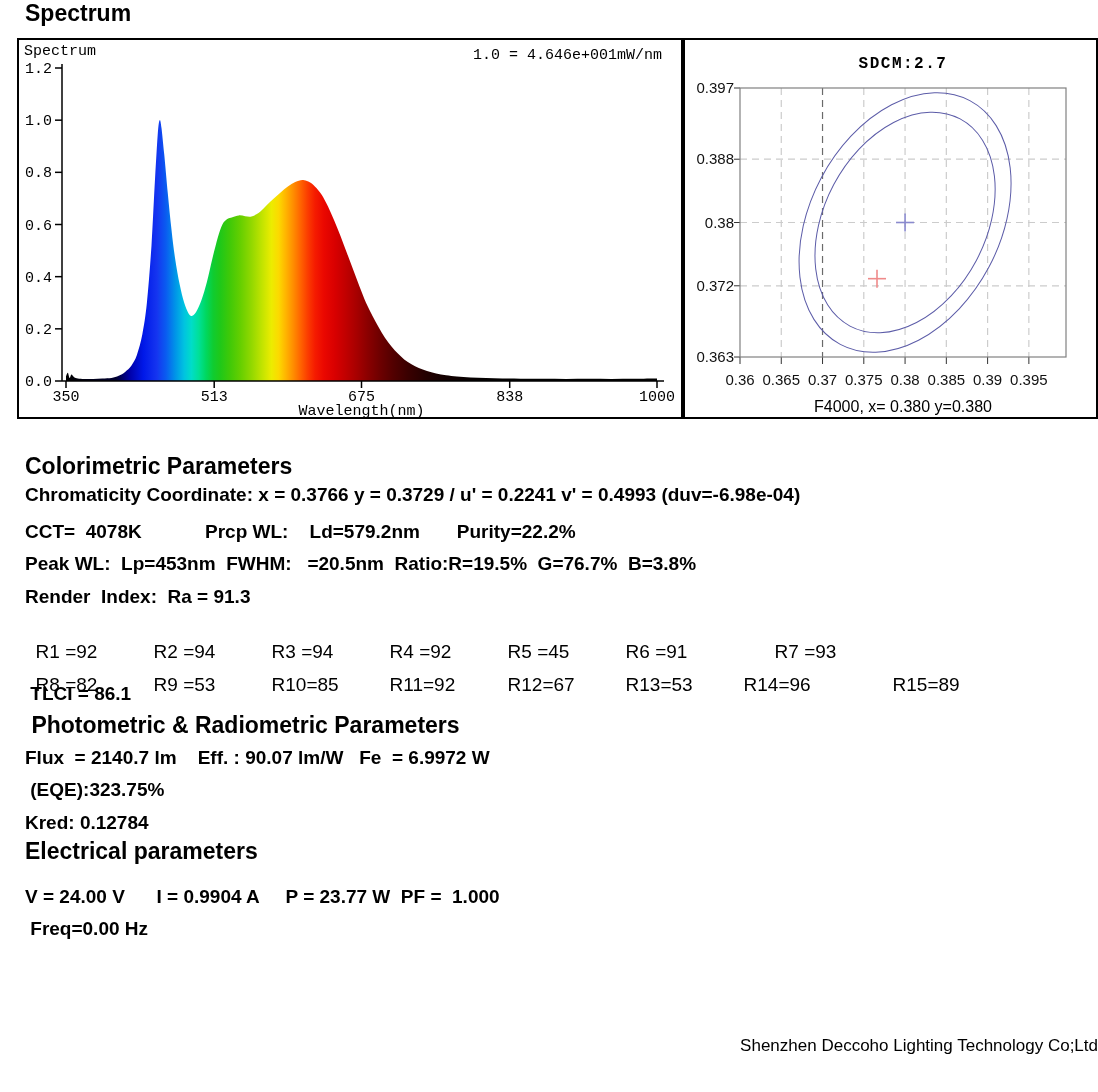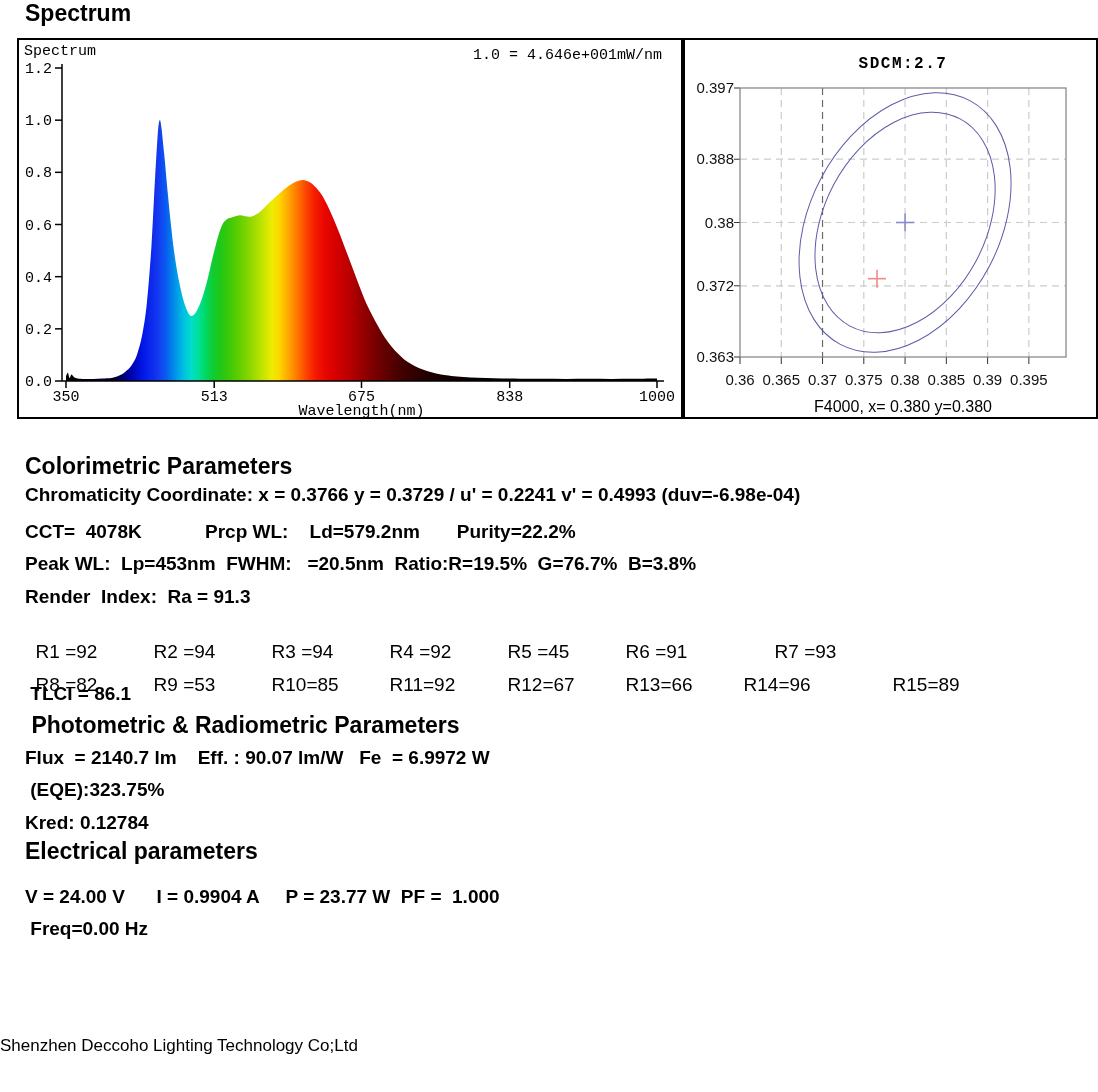--- a/index.html
+++ b/index.html
@@ -4,21 +4,21 @@
 <style>
   html,body{margin:0;padding:0;background:#fff;}
   body{position:relative;width:1098px;height:1092px;font-family:"Liberation Sans",sans-serif;color:#000;overflow:hidden;}
   .pagetitle{position:absolute;left:25px;top:0px;font-size:23px;font-weight:bold;white-space:pre;}
   .panel{position:absolute;top:38px;}
   .line{position:absolute;left:25px;font-size:19px;white-space:pre;font-weight:bold;}
   .h{position:absolute;left:25px;font-size:23px;font-weight:bold;white-space:pre;}
   .rrow{position:absolute;left:25px;font-size:19px;white-space:pre;}
   .rrow span{display:inline-block;width:118px;}
   .rrow span:last-child{width:auto;margin-left:31px;}
-  .footer{position:absolute;left:0;top:1036px;width:1098px;text-align:left;font-size:17px;}
+  .footer{position:absolute;left:0;top:1036px;width:1098px;text-align:right;font-size:17px;}
   
   .mono{font-family:"Liberation Mono","DejaVu Sans Mono",monospace;font-size:15px;fill:#000;}
   .monoB{font-family:"Liberation Mono","DejaVu Sans Mono",monospace;font-size:16px;font-weight:bold;fill:#000;letter-spacing:1.5px;}
   .sdcmTick{font-family:"Liberation Sans",sans-serif;font-size:15px;fill:#111;}
   .sdcmCap{font-family:"Liberation Sans",sans-serif;font-size:16px;fill:#000;}
 </style>
 </head>
 <body>
 
 <div class="pagetitle">Spectrum</div>
@@ -150,21 +150,21 @@
 <div class="h" style="top:453px;">Colorimetric Parameters</div>
 <div class="line" style="top:484px;">Chromaticity Coordinate: x = 0.3766 y = 0.3729 / u' = 0.2241 v' = 0.4993 (duv=-6.98e-04)</div>
 <div class="line" style="top:521px;">CCT=  4078K            Prcp WL:    Ld=579.2nm       Purity=22.2%</div>
 <div class="line" style="top:553px;">Peak WL:  Lp=453nm  FWHM:   =20.5nm  Ratio:R=19.5%  G=76.7%  B=3.8%</div>
 <div class="line" style="top:586px;">Render  Index:  Ra = 91.3</div>
 
 <div class="rrow" style="top:619px;">
   <span>R1 =92</span><span>R2 =94</span><span>R3 =94</span><span>R4 =92</span><span>R5 =45</span><span>R6 =91</span><span>R7 =93</span>
 </div>
 <div class="rrow" style="top:652px;">
-  <span>R8 =82</span><span>R9 =53</span><span>R10=85</span><span>R11=92</span><span>R12=67</span><span>R13=66</span><span>R14=96</span><span>R15=89</span>
+  <span>R8 =82</span><span>R9 =53</span><span>R10=85</span><span>R11=92</span><span>R12=67</span><span>R13=53</span><span>R14=96</span><span>R15=89</span>
 </div>
 
 <div class="line" style="top:683px;"> TLCI = 86.1</div>
 
 <div class="h" style="top:712px;"> Photometric &amp; Radiometric Parameters</div>
 <div class="line" style="top:747px;">Flux  = 2140.7 lm    Eff. : 90.07 lm/W   Fe  = 6.9972 W</div>
 <div class="line" style="top:779px;"> (EQE):323.75%</div>
 <div class="line" style="top:812px;">Kred: 0.12784</div>
 
 <div class="h" style="top:838px;">Electrical parameters</div>

